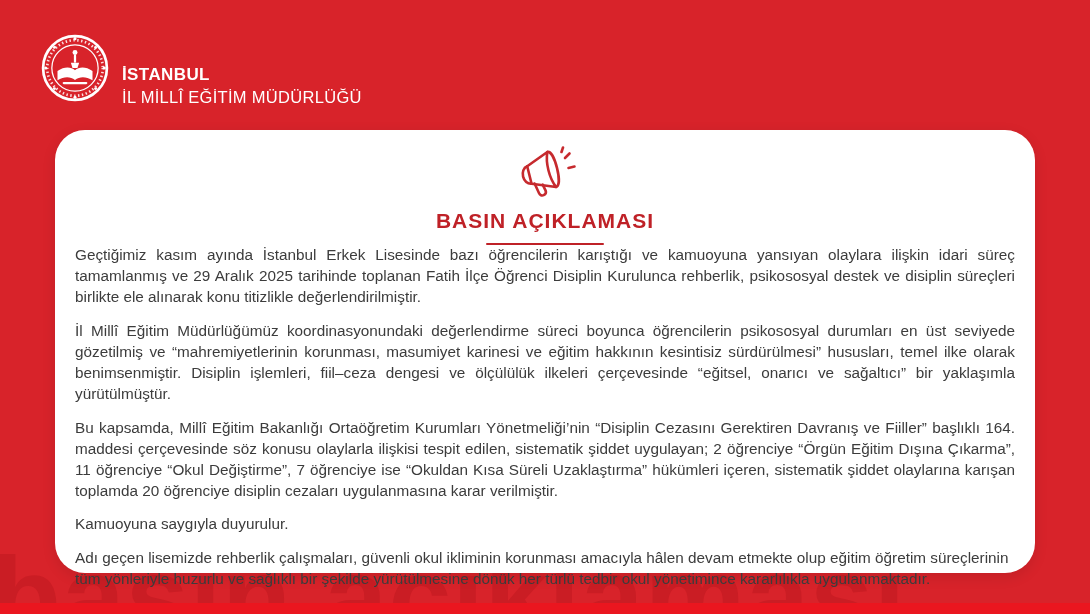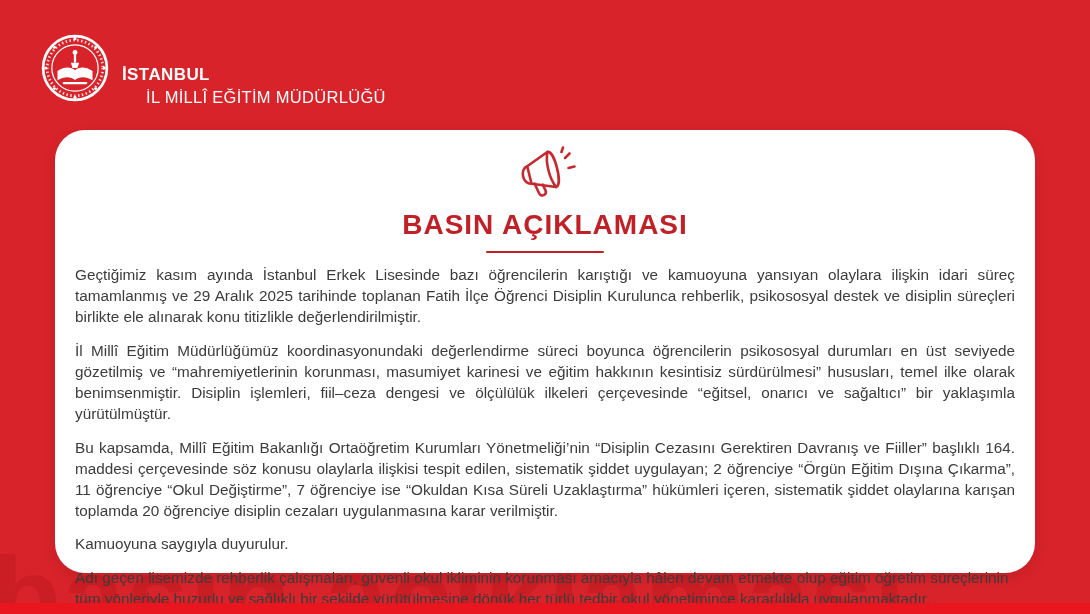--- a/index.html
+++ b/index.html
@@ -24,38 +24,38 @@
     background:var(--strip);z-index:3;
   }
   
   .header{
     position:absolute;left:40px;top:29px;z-index:2;
     display:flex;align-items:center;gap:12px;color:#fff;
   }
   .emblem{width:70px;height:70px;flex:0 0 auto;}
   .org{display:flex;flex-direction:column;justify-content:center;}
   .org-city{font-size:17px;font-weight:700;letter-spacing:.4px;margin-top:36px;}
-  .org-name{font-size:16.5px;font-weight:500;letter-spacing:.3px;margin-top:3px;margin-left:24px;}
+  .org-name{font-size:16.5px;font-weight:500;letter-spacing:.3px;margin-top:3px;}
   
   .card{
     position:absolute;left:55px;top:130px;width:980px;height:443px;z-index:2;
     background:var(--card-bg);border-radius:30px;
     box-shadow:0 4px 14px rgba(0,0,0,.10);
     padding:16px 20px 0 20px;
   }
   .icon-row{text-align:center;height:58px;}
   .card-title{
     text-align:center;color:var(--accent);
-    font-size:28px;font-weight:700;letter-spacing:1px;margin-top:5px;
+    font-size:21px;font-weight:700;letter-spacing:1px;margin-top:5px;
   }
   .title-rule{
     width:118px;height:2px;background:var(--accent);
     margin:10px auto 0 auto;border-radius:1px;
   }
-  .body-copy{margin-top:12px;}
+  .body-copy{margin-top:0;}
   .body-copy p{
     color:var(--body-text);font-size:15.3px;line-height:1.37;
     text-align:justify;margin-bottom:13px;
   }
   .body-copy p:last-child{text-align:left;}
 </style>
 </head>
 <body>
 
 <div class="stage">

